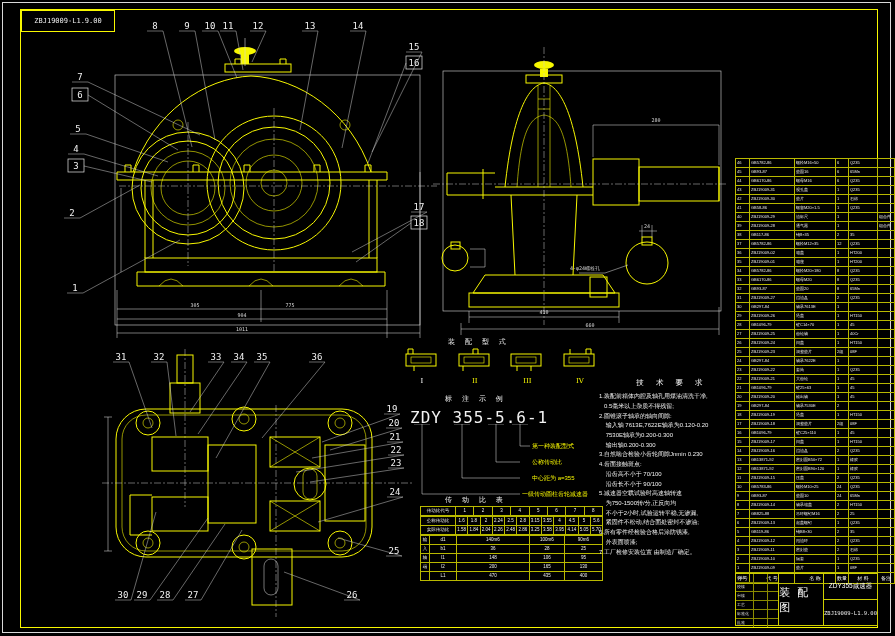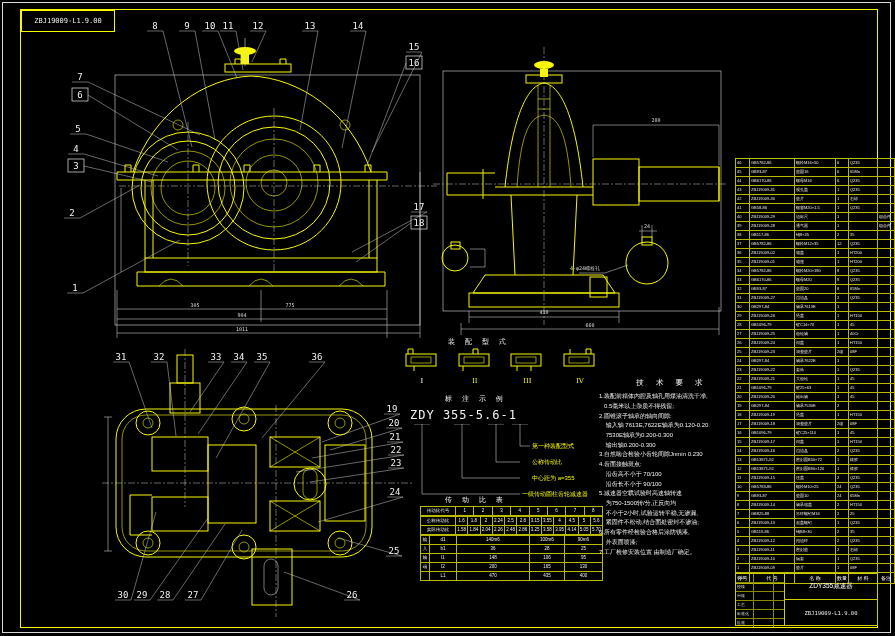--- a/index.html
+++ b/index.html
@@ -16,21 +16,21 @@
   svg .yf{fill:#f7f700;stroke:none;}
   svg .w{stroke:#d9d9d9;fill:none;stroke-width:.6;}
   svg .wd{stroke:#cfcfcf;fill:none;stroke-width:.5;stroke-dasharray:7 2 2 2;}
   svg .wh{stroke:#e8e8e8;fill:none;stroke-width:.5;}
   .heading{position:absolute;color:#f2f2f2;font-size:7px;letter-spacing:4px;white-space:nowrap;}
   .icon-row{position:absolute;left:401px;top:348px;width:200px;display:flex;justify-content:space-between;}
   .icon-cell{width:42px;text-align:center;}
   .icon-cell .num{font-size:7px;color:#f7f700;font-family:"DejaVu Serif",serif;display:block;margin-top:1px;}
   .icon-cell:first-child .num{color:#fff;}
   .zdy-code{position:absolute;left:410px;top:408px;font-family:"DejaVu Sans Mono",monospace;
-            font-size:12px;color:#f2f2f2;letter-spacing:1px;white-space:nowrap;}
+            font-size:16px;color:#f2f2f2;letter-spacing:1px;white-space:nowrap;}
   .callout{font-size:6px;fill:#f7f700;}
   
   .ratio-wrap{position:absolute;left:420px;top:506px;width:183px;}
   .ratio-wrap table{border-collapse:collapse;table-layout:fixed;width:183px;}
   .ratio-wrap td{border:1px solid #b9b900;color:#eee;font-size:4.5px;line-height:1;
                  text-align:center;padding:0;height:8px;overflow:hidden;white-space:nowrap;}
   .ratio-wrap td.lbl{font-size:4.5px;}
   
   .tech{position:absolute;left:599px;top:377px;width:146px;color:#efefef;font-size:6px;line-height:1.62;}
   .tech .t{font-size:7.5px;letter-spacing:5px;text-align:center;margin-bottom:3px;color:#fff;}
@@ -739,20 +739,21 @@
           <div class="c1">标准化</div>
           <div class="c2"></div>
           <div class="c3"></div>
         </div>
         <div class="r">
           <div class="c1">批准</div>
           <div class="c2"></div>
           <div class="c3"></div>
         </div>
       </div>
+    <div class="tb-center">装 配 图</div>
     <div class="tb-right">
       <div class="p">ZDY355减速器</div>
       <div class="d">ZBJ19009-L1.9.00</div>
     </div>
   </div>
 
   <svg id="overlay" width="895" height="636" viewBox="0 0 895 636">
       <polyline points="67,293 83,293 180,240" stroke="#cfcfcf" stroke-width="0.5" fill="none"></polyline>
       <text x="75" y="291" text-anchor="middle" font-size="9" fill="#f2f2f2" font-family="DejaVu Sans Mono, monospace">1</text>
       <polyline points="64,218 80,218 140,185" stroke="#cfcfcf" stroke-width="0.5" fill="none"></polyline>

